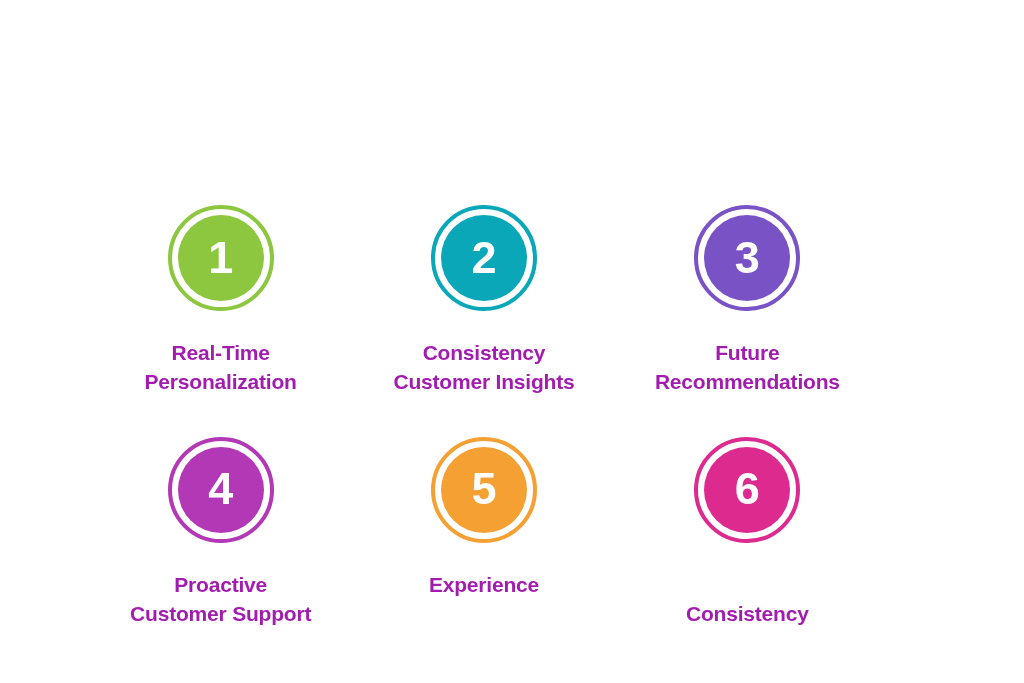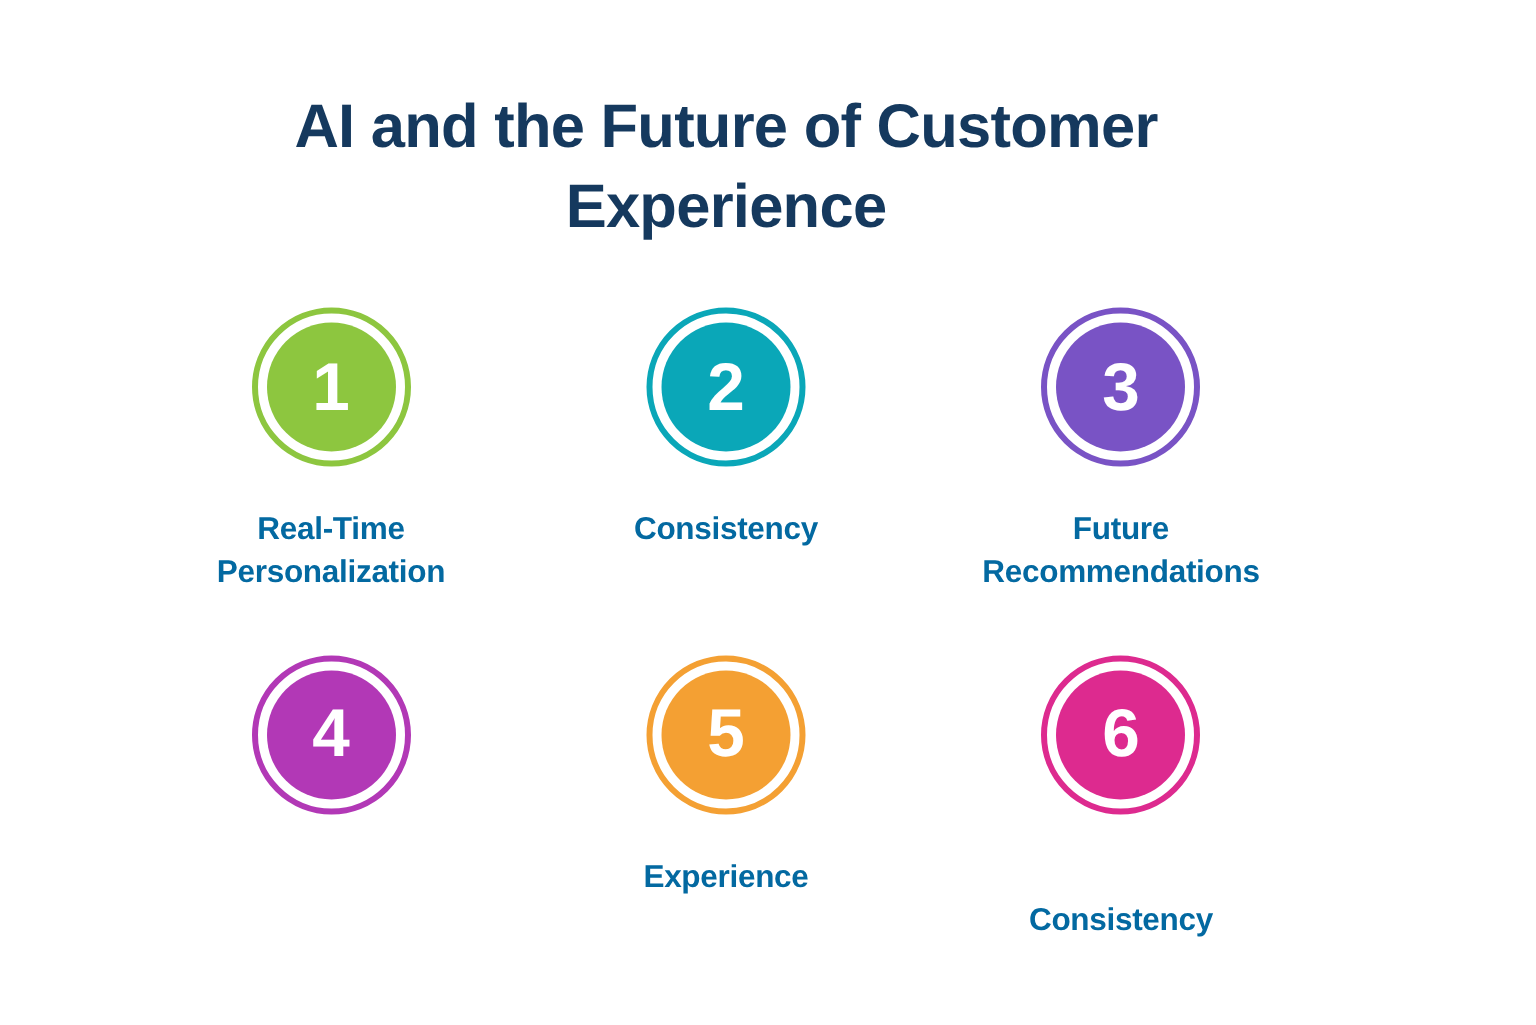--- a/index.html
+++ b/index.html
@@ -72,61 +72,61 @@
     align-items: center;
     justify-content: center;
     font-size: 45px;
     font-weight: 700;
     line-height: 1;
     padding-bottom: 2px;
   }
 
   .label {
     margin-top: 27px;
-    color: #0369a1;
+    color: #a21caf;
     font-weight: 700;
     font-size: 21px;
     line-height: 1.4;
     letter-spacing: -0.2px;
   }
 </style>
 </head>
 <body>
 
 <div class="canvas">
 
-  <h1 class="title" style="color: rgb(21, 57, 94);"><span>AI and the Future of Customer</span><br><span>Experience</span></h1>
 
   <div class="grid">
 
     <div class="item" style="--c: #8DC63F;">
       <div class="circle-outer">
         <div class="circle-inner">1</div>
       </div>
       <div class="label"><span>Real-Time</span><br><span>Personalization</span></div>
     </div>
 
     <div class="item" style="--c: #0AA7B8;">
       <div class="circle-outer">
         <div class="circle-inner">2</div>
       </div>
-      <div class="label"><span>Consistency</span><br></div>
+      <div class="label"><span>Consistency</span><br><span>Customer Insights</span></div>
     </div>
 
     <div class="item" style="--c: #7953C5;">
       <div class="circle-outer">
         <div class="circle-inner">3</div>
       </div>
       <div class="label"><span>Future</span><br><span>Recommendations</span></div>
     </div>
 
     <div class="item" style="--c: #B238B6;">
       <div class="circle-outer">
         <div class="circle-inner">4</div>
       </div>
+      <div class="label"><span>Proactive</span><br><span>Customer Support</span></div>
     </div>
 
     <div class="item" style="--c: #F4A033;">
       <div class="circle-outer">
         <div class="circle-inner">5</div>
       </div>
       <div class="label"><span>Experience</span><br></div>
     </div>
 
     <div class="item" style="--c: #DD2A8F;">

